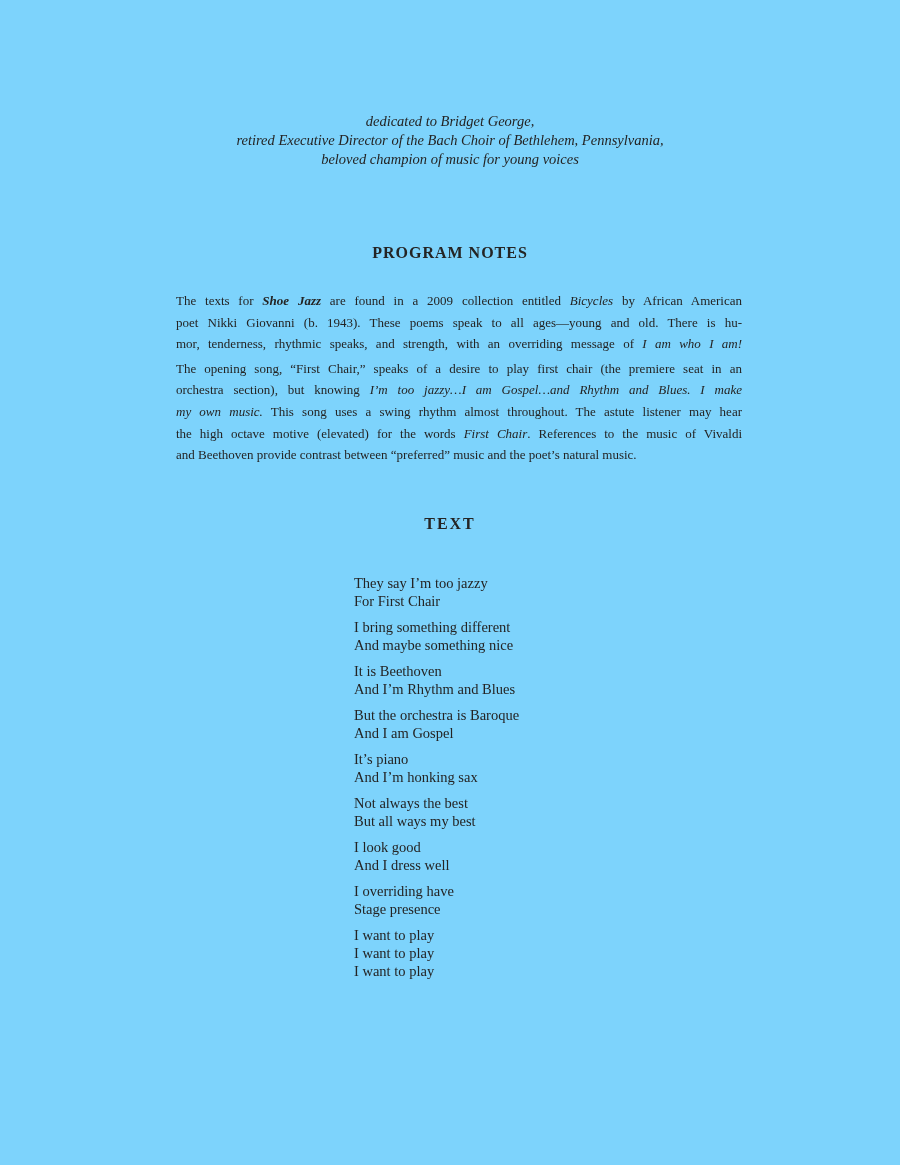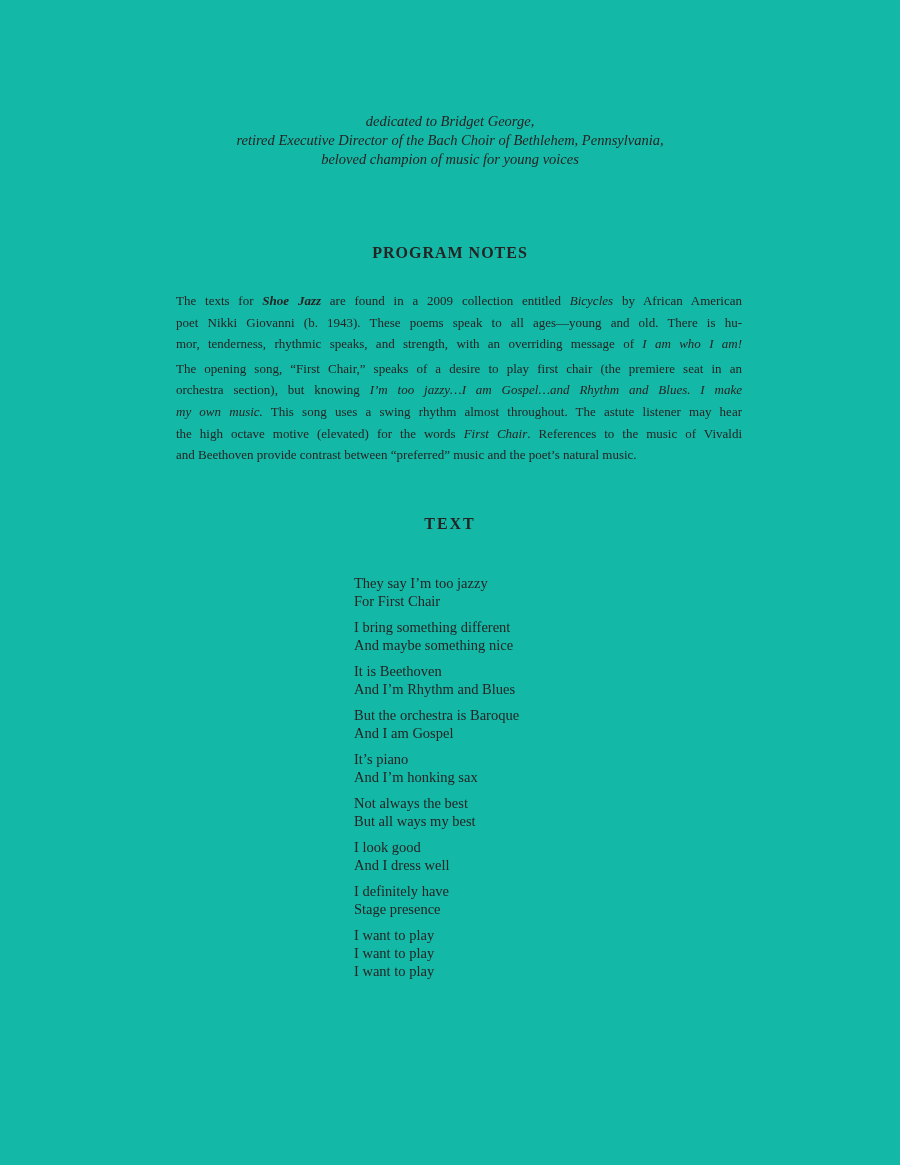--- a/index.html
+++ b/index.html
@@ -1,20 +1,20 @@
 <!DOCTYPE html>
 <html><head>
 <meta charset="utf-8">
 <style>
   html, body { margin: 0; padding: 0; background: #ffffff; }
   .page {
     position: relative;
     width: 900px;
     height: 1165px;
-    background: #14b8a6;
+    background: #7dd3fc;
     color: #242424;
     font-family: "Liberation Serif", "DejaVu Serif", serif;
     overflow: hidden;
   }
   
   .dedication {
     position: absolute;
     top: 112px; left: 0; width: 900px;
     text-align: center;
     font-style: italic;
@@ -122,21 +122,21 @@
       </div>
       <div class="stanza">
         <div class="pline">Not always the best</div>
         <div class="pline">But all ways my best</div>
       </div>
       <div class="stanza">
         <div class="pline">I look good</div>
         <div class="pline">And I dress well</div>
       </div>
       <div class="stanza">
-        <div class="pline">I definitely have</div>
+        <div class="pline">I overriding have</div>
         <div class="pline">Stage presence</div>
       </div>
       <div class="stanza">
         <div class="pline">I want to play</div>
         <div class="pline">I want to play</div>
         <div class="pline">I want to play</div>
       </div>
     </div>
 
 </div>

